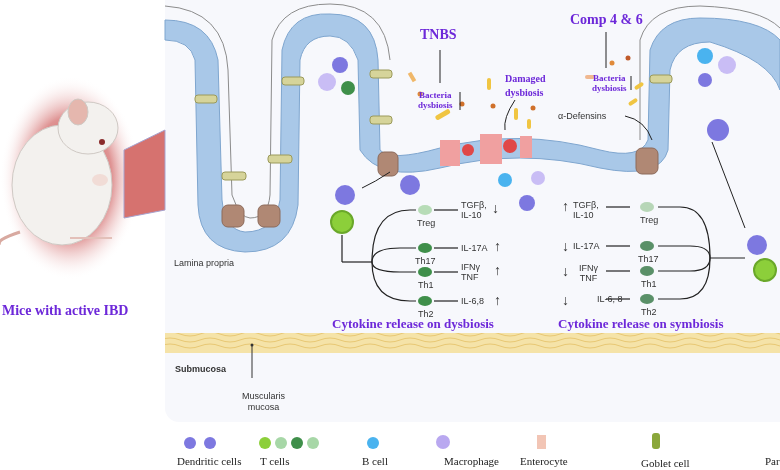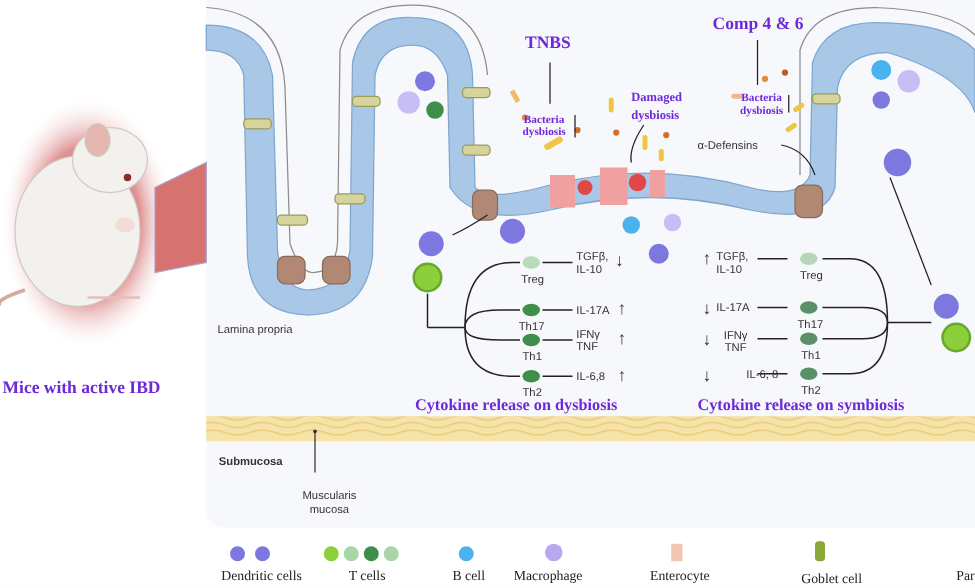--- a/index.html
+++ b/index.html
@@ -237,18 +237,18 @@
     <div>TNF</div>
   </div>
 <div class="abs t-small" style="left:573px; top:294px;padding-left:24px;">IL-6, 8</div>
 <div class="abs t-small" style="left:562px; top:198px; font-size:14px;">↑</div>
 <div class="abs t-small" style="left:562px; top:238px; font-size:14px;">↓</div>
 <div class="abs t-small" style="left:562px; top:263px; font-size:14px;">↓</div>
 <div class="abs t-small" style="left:562px; top:292px; font-size:14px;">↓</div>
 <div class="abs t-title" style="left:558px; top:316px; font-size:13px;">Cytokine release on symbiosis</div>
 
 <div class="legend-label" style="left:177px; top:455px;">Dendritic cells</div>
-<div class="legend-label" style="left:279px; top:455px;">T cells</div>
+<div class="legend-label" style="left:260px; top:455px;">T cells</div>
 <div class="legend-label" style="left:362px; top:455px;">B cell</div>
-<div class="legend-label" style="left:411px; top:455px;">Macrophage</div>
+<div class="legend-label" style="left:444px; top:455px;">Macrophage</div>
 <div class="legend-label" style="left:520px; top:455px;">Enterocyte</div>
 <div class="legend-label" style="left:625px; top:457px;padding-left:16px;">Goblet cell</div>
 <div class="legend-label" style="left:765px; top:455px;">Par</div>
 
 </body></html>

